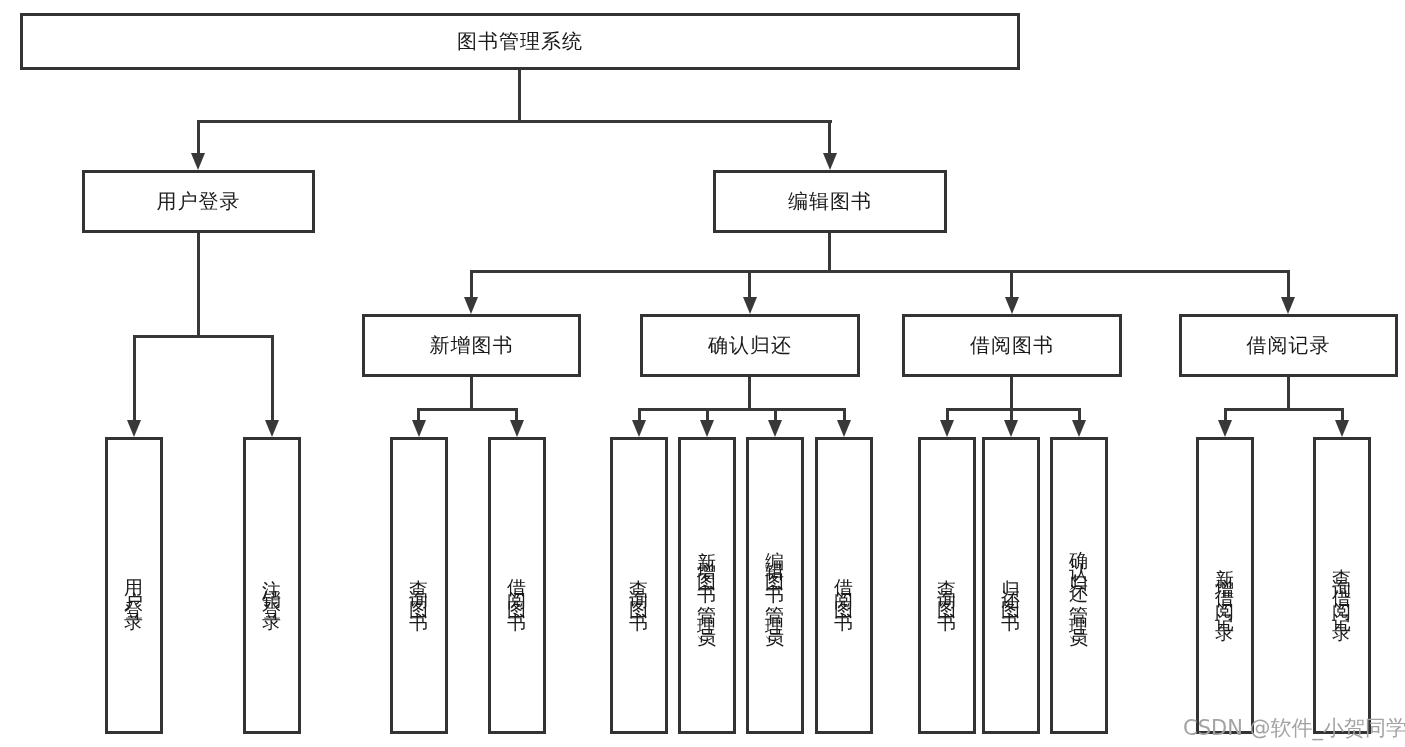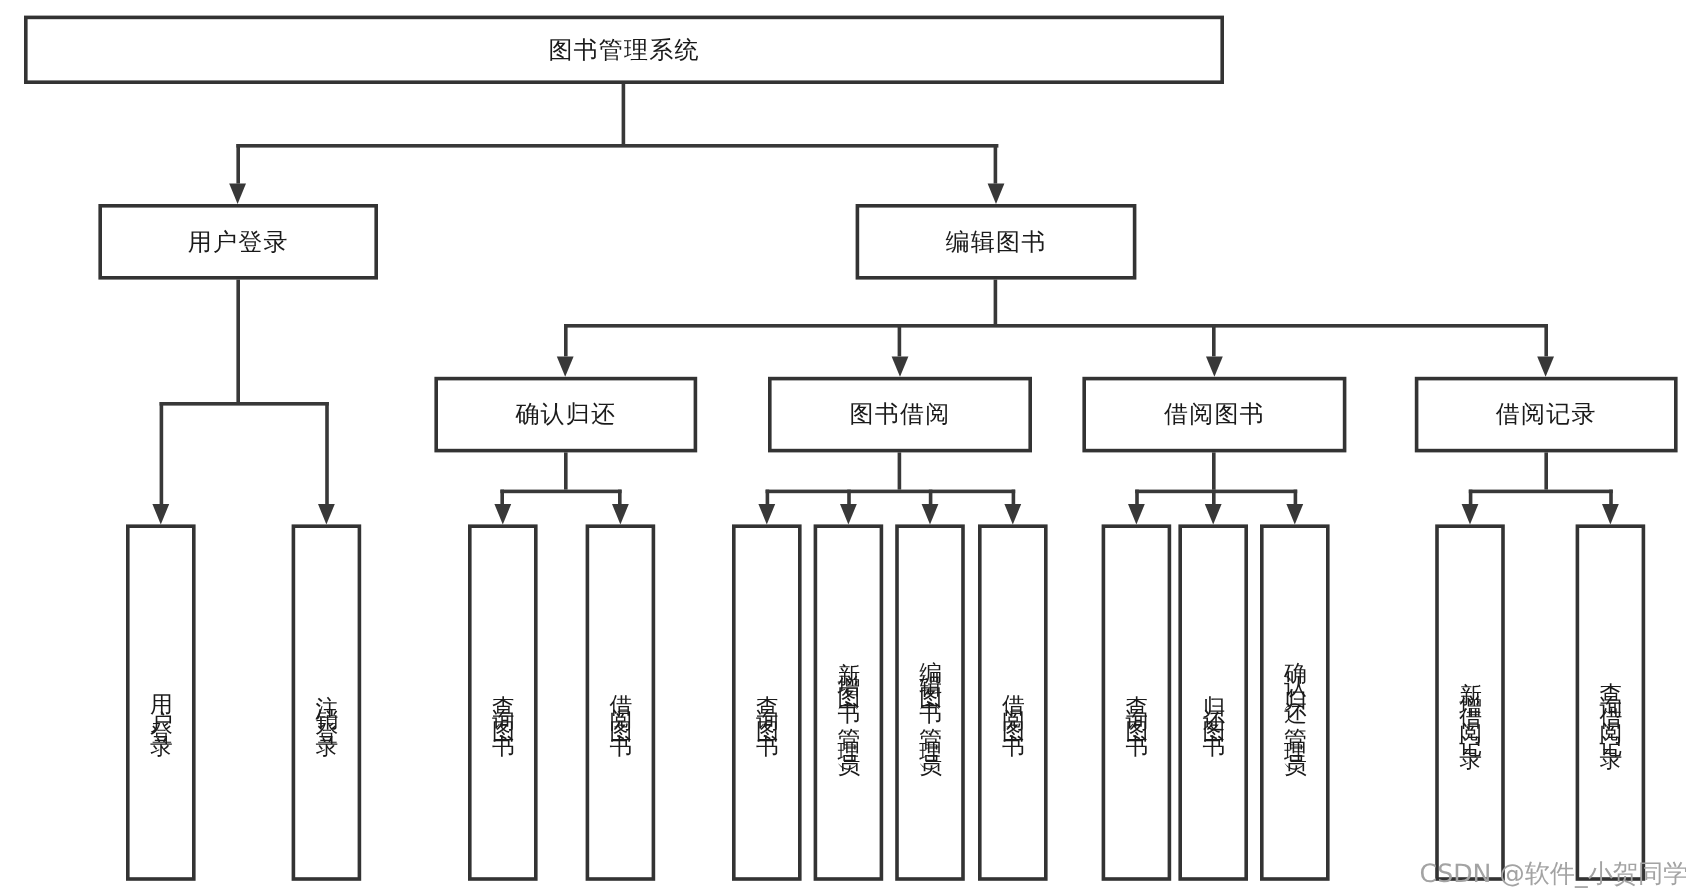--- a/index.html
+++ b/index.html
@@ -56,25 +56,25 @@
 
   <div class="box hnode" style="left:82px;top:170px;width:233px;height:63px;">
     <span>用户登录</span>
   </div>
 
   <div class="box hnode" style="left:713px;top:170px;width:234px;height:63px;">
     <span>编辑图书</span>
   </div>
 
   <div class="box hnode" style="left:362px;top:314px;width:219px;height:63px;">
-    <span>确认归还</span>
+    <span>新增图书</span>
   </div>
 
   <div class="box hnode" style="left:640px;top:314px;width:220px;height:63px;">
-    <span>图书借阅</span>
+    <span>确认归还</span>
   </div>
 
   <div class="box hnode" style="left:902px;top:314px;width:220px;height:63px;">
     <span>借阅图书</span>
   </div>
 
   <div class="box hnode" style="left:1179px;top:314px;width:219px;height:63px;">
     <span>借阅记录</span>
   </div>
 

